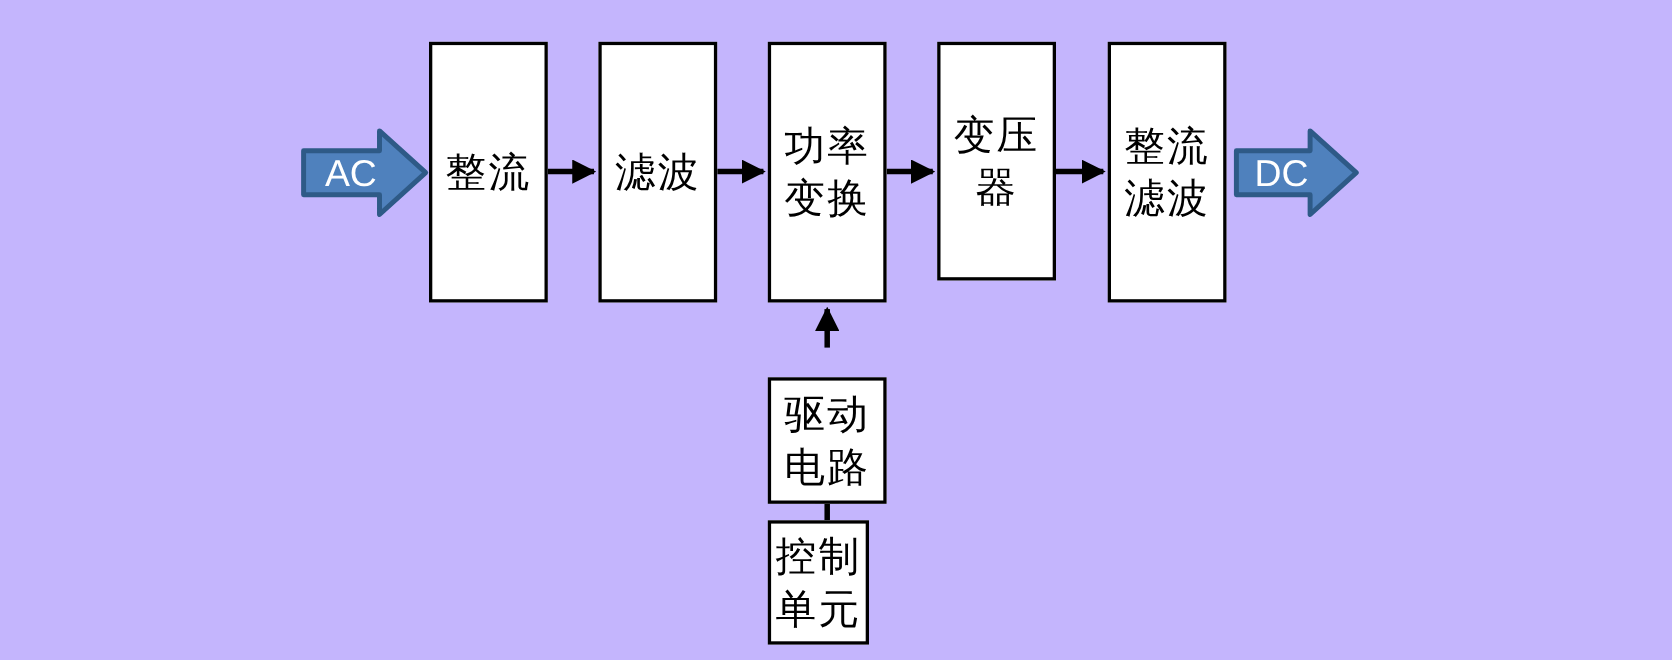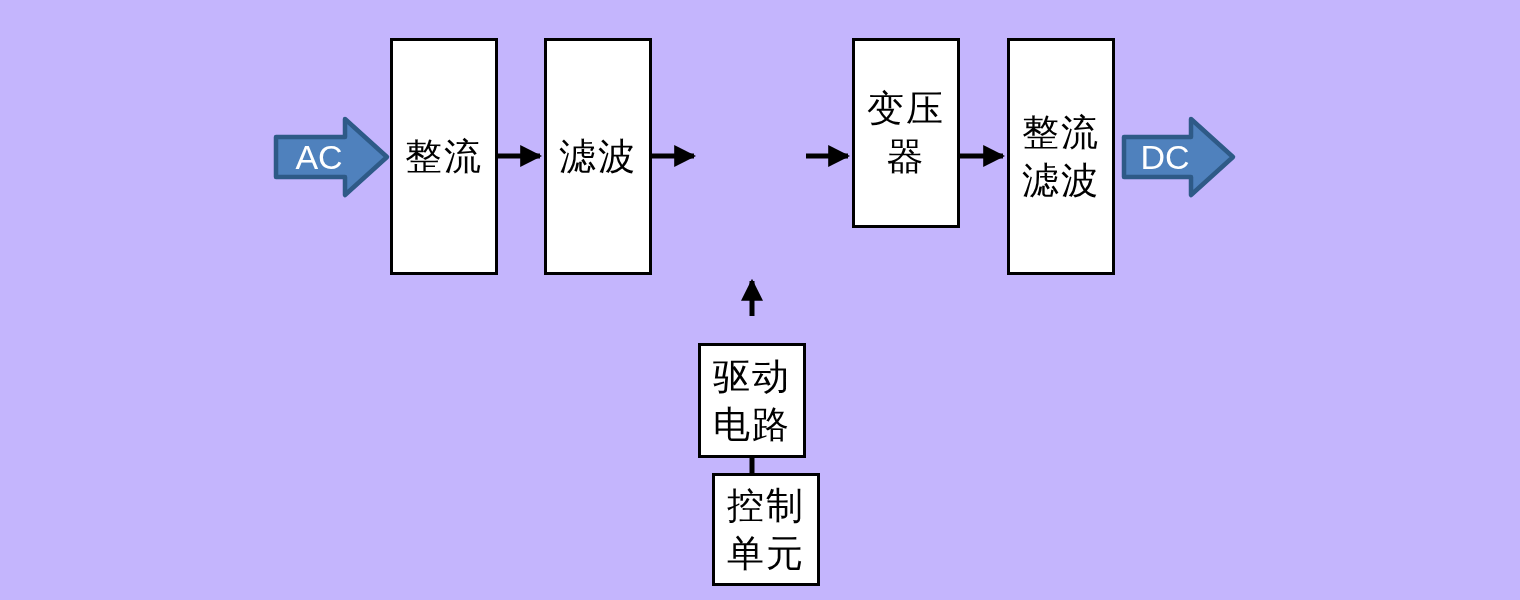--- a/index.html
+++ b/index.html
@@ -84,34 +84,38 @@
   </svg>
 
   <div class="box" style="left:390px; top:38px; width:108px; height:237px;">
     <span class="box-label">整流</span>
   </div>
 
   <div class="box" style="left:544px; top:38px; width:108px; height:237px;">
     <span class="box-label">滤波</span>
   </div>
 
+  <div class="box" style="left:698px; top:38px; width:108px; height:237px;">
+    <span class="box-label">功率
+变换</span>
+  </div>
 
-  <div class="box" style="left:852px; top:38px; width:108px; height:190px;">
+  <div class="box" style="left:852px; top:38px; width:108px; height:217px;">
     <span class="box-label">变压
 器</span>
   </div>
 
   <div class="box" style="left:1007px; top:38px; width:108px; height:237px;">
     <span class="box-label">整流
 滤波</span>
   </div>
 
   <div class="box" style="left:698px; top:316px; width:108px; height:115px;margin-top:27px;">
     <span class="box-label">驱动
 电路</span>
   </div>
 
-  <div class="box" style="left:698px; top:473px; width:108px; height:113px;margin-left:14px;">
+  <div class="box" style="left:698px; top:473px; width:92px; height:113px;">
     <span class="box-label">控制
 单元</span>
   </div>
 
 </div>
 
 </body></html>

